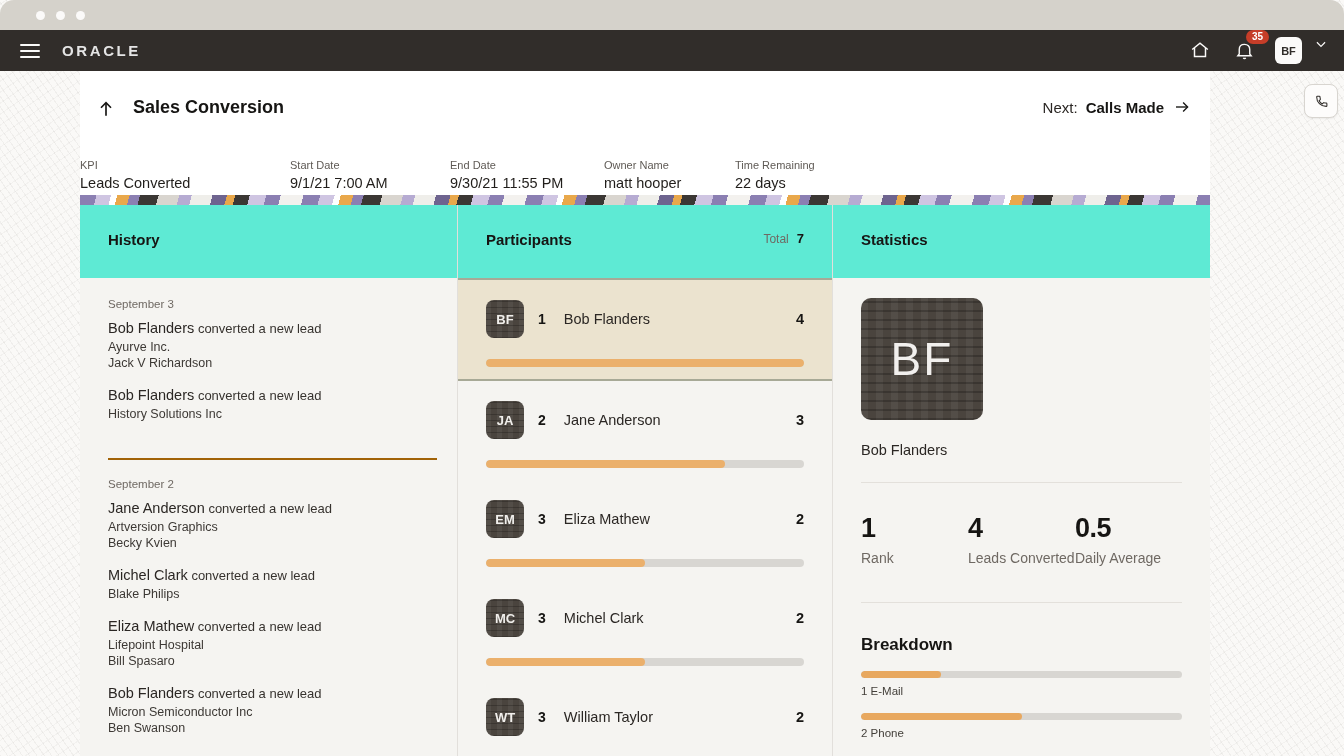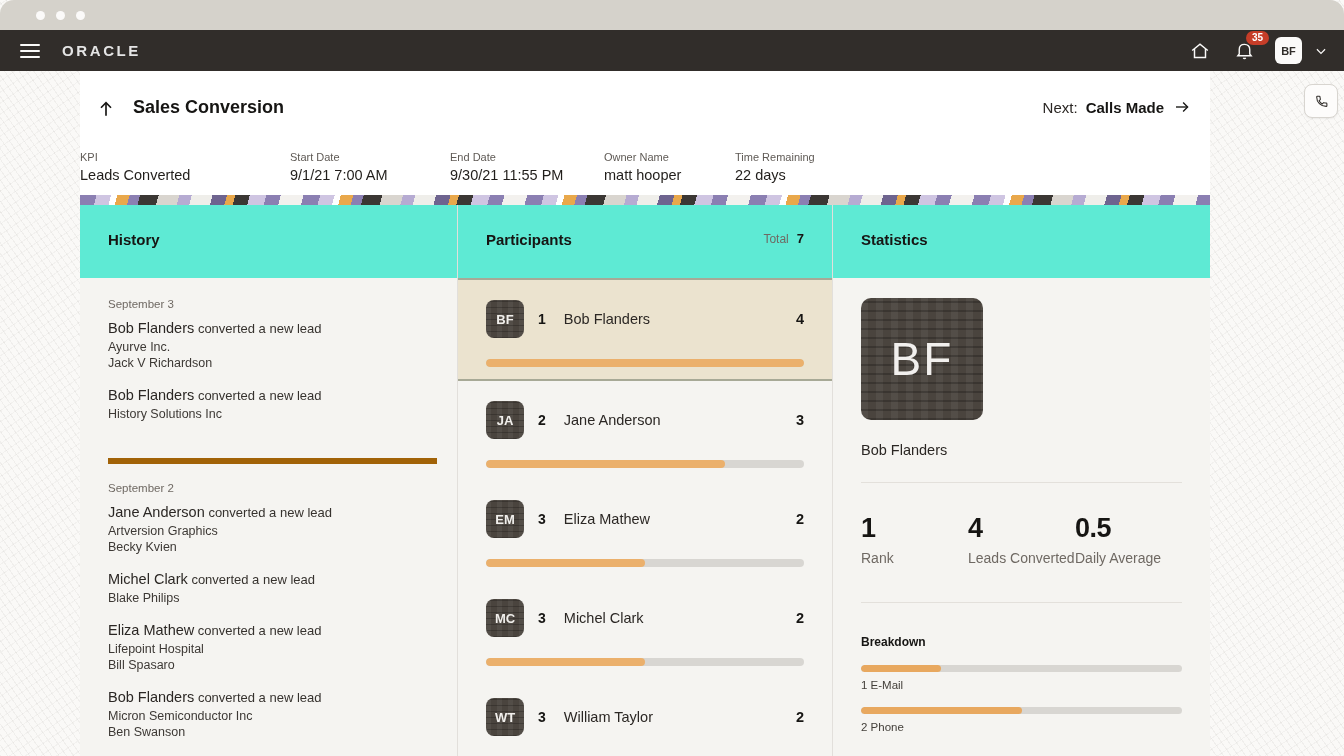--- a/index.html
+++ b/index.html
@@ -21,21 +21,21 @@
   .dots { position:absolute; left:36px; top:11px; display:flex; gap:11px; }
   .dot { width:9px; height:9px; border-radius:50%; background:#fbfaf9; }
 
   
   .app-header { position:absolute; top:30px; left:0; width:1344px; height:41px;
     background:#312d2a; display:flex; align-items:center; padding:0 16px; }
   .hamburger { width:20px; height:14px; display:flex; flex-direction:column;
     justify-content:space-between; cursor:pointer; margin:0 14px 0 4px; }
   .hamburger span { display:block; height:2px; background:#fbfaf9; border-radius:1px; }
   .brand { color:#e5e5e5; font-size:15px; font-weight:700; letter-spacing:2.6px; margin-left:8px; }
-  .header-right { margin-left:auto; display:flex; align-items:center; gap:18px; }
+  .header-right { margin-left:auto; display:flex; align-items:flex-start; gap:18px; }
   .icon-btn { position:relative; display:flex; align-items:center; justify-content:center;
     width:26px; height:26px; cursor:pointer; }
   .icon-btn svg { stroke:#fbfaf9; fill:none; stroke-width:1.6; }
   .badge { position:absolute; top:-7px; right:-12px; background:#c63d28; color:#fff;
     font-size:10px; font-weight:700; border-radius:9px; padding:2px 6px; line-height:10px; }
   .header-avatar { width:27px; height:27px; background:#fbfaf9; border-radius:6px;
     display:flex; align-items:center; justify-content:center; font-size:11px; font-weight:700;
     color:#312d2a; cursor:pointer; }
   .chev { display:flex; align-items:center; cursor:pointer; margin-left:-6px; }
   .chev svg { stroke:#fbfaf9; fill:none; stroke-width:2; }
@@ -47,21 +47,21 @@
   .back-top { position:absolute; left:16px; top:3px; cursor:pointer; }
   .back-top svg { stroke:#161513; fill:none; stroke-width:2; }
   .page-title { position:absolute; left:53px; top:2px; font-size:18px; font-weight:800; }
   .next-link { position:absolute; right:18px; top:3px; display:flex; align-items:center;
     gap:8px; font-size:15px; cursor:pointer;padding-left:13px; }
   .next-link .next-pre { font-weight:400; color:#2b2724; }
   .next-link .next-val { font-weight:800; }
   .next-link svg { stroke:#161513; fill:none; stroke-width:1.8; }
 
   
-  .kpi-row { position:absolute; top:80px; left:0; width:100%; height:38px; }
+  .kpi-row { position:absolute; top:88px; left:0; width:100%; height:38px; }
   .kpi-field { position:absolute; top:0; }
   .kpi-label { font-size:11px; color:#5f5a55; margin-bottom:4px; }
   .kpi-value { font-size:14.5px; color:#211e1b; }
 
   
   .deco-strip { position:absolute; top:124px; left:0; width:1130px; height:10px;
     background:repeating-linear-gradient(105deg,
       #8b7fb2 0 16px, #cfc5e2 16px 30px, #ffffff 30px 36px, #e9a84b 36px 48px,
       #8b7fb2 48px 58px, #3b3734 58px 76px, #d9d5cf 76px 96px, #b6abd2 96px 108px,
       #efeeea 108px 128px, #6e648f 128px 142px, #e9a84b 142px 150px, #3b3734 150px 164px,
@@ -75,21 +75,21 @@
   .col-stats { width:377px; }
   .v-div { width:1px; background:#e2dfdb; }
   .col-head { height:73px; padding:26px 28px 0; background:#5eead4; display:flex; align-items:flex-start; }
   .col-head h2 { font-size:15px; font-weight:700; }
   .col-body { flex:1; background:#f5f4f1; overflow:hidden; }
   .total-wrap { margin-left:auto; font-size:12px; color:#6f6963; display:flex; gap:8px; align-items:baseline; }
   .total-num { color:#161513; font-weight:700; font-size:13px; }
 
   
   .history-body { padding:20px 20px 0 28px; }
-  .h-group { border-bottom:6px solid #a16207; padding-bottom:20px; margin-bottom:18px; }
+  .h-group { border-bottom:2px solid #a16207; padding-bottom:20px; margin-bottom:18px; }
   .h-group:last-child { border-bottom:none; }
   .h-date { font-size:11.5px; color:#6f6963; margin-bottom:10px; }
   .h-entry { margin-bottom:16px; }
   .h-line1 { font-size:13px; color:#36322e; margin-bottom:3px; }
   .h-actor { font-size:14.5px; color:#2b2724; }
   .h-sub { font-size:12.5px; color:#3d3935; line-height:16px; }
 
   
   .p-row { height:99px; padding:20px 28px 0; cursor:pointer; }
   .p-row.selected { background:#ebe3cf; border-top:2px solid #a7a996;
@@ -114,21 +114,21 @@
     font-size:46px; font-weight:200; letter-spacing:2px;
     background-color:#4a443e;
     background-image:repeating-linear-gradient(0deg, rgba(0,0,0,.22) 0 2px, transparent 2px 9px),
       repeating-linear-gradient(90deg, rgba(255,255,255,.05) 0 7px, transparent 7px 15px); }
   .s-name { margin-top:22px; font-size:14.5px; color:#2b2724; }
   .s-div { border:none; border-top:1px solid #e3e0db; margin-top:24px; }
   .stat-row { display:flex; margin-top:30px; }
   .stat-item { width:117px; }
   .stat-value { font-size:27px; font-weight:800; letter-spacing:-0.5px; }
   .stat-label { font-size:14px; color:#6f6963; margin-top:6px; }
-  .bd-title { margin-top:32px; font-size:12px; font-weight:700; }
+  .bd-title { margin-top:32px; font-size:17px; font-weight:700; }
   .bd-item { margin-top:16px; }
   .bd-track { height:7px; border-radius:4px; background:#d8d6d2; overflow:hidden; }
   .bd-fill { height:100%; border-radius:4px; background:#e8a85f; }
   .bd-label { margin-top:7px; font-size:11.5px; color:#44403b; }
 
   
   .phone-tab { position:absolute; right:6px; top:84px; width:34px; height:34px;
     background:#fdfcfb; border:1px solid #d8d5d0; border-radius:8px;
     display:flex; align-items:center; justify-content:center; cursor:pointer;
     box-shadow:0 1px 2px rgba(0,0,0,.06); }

